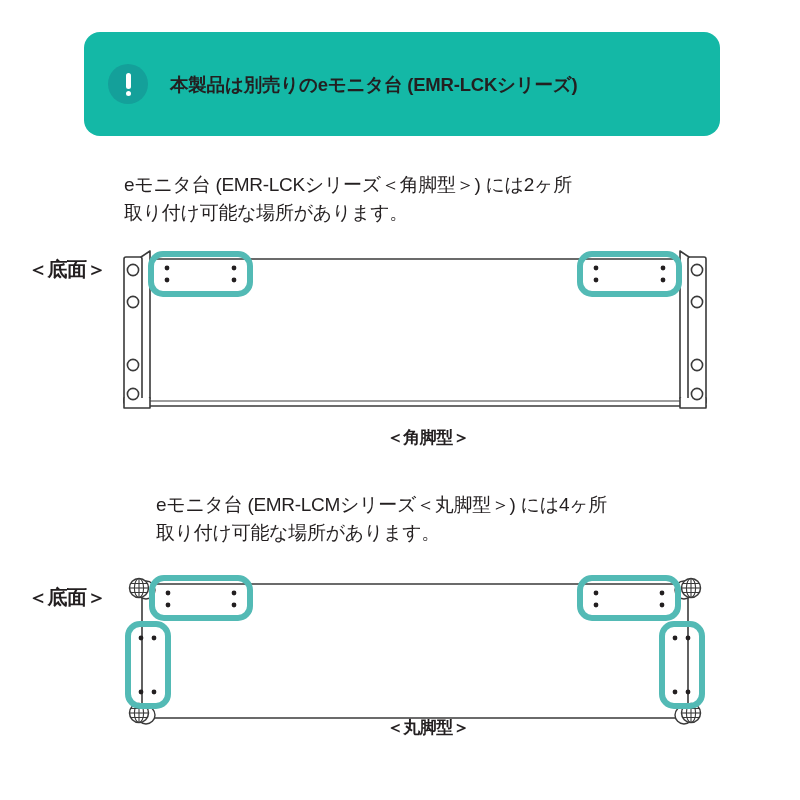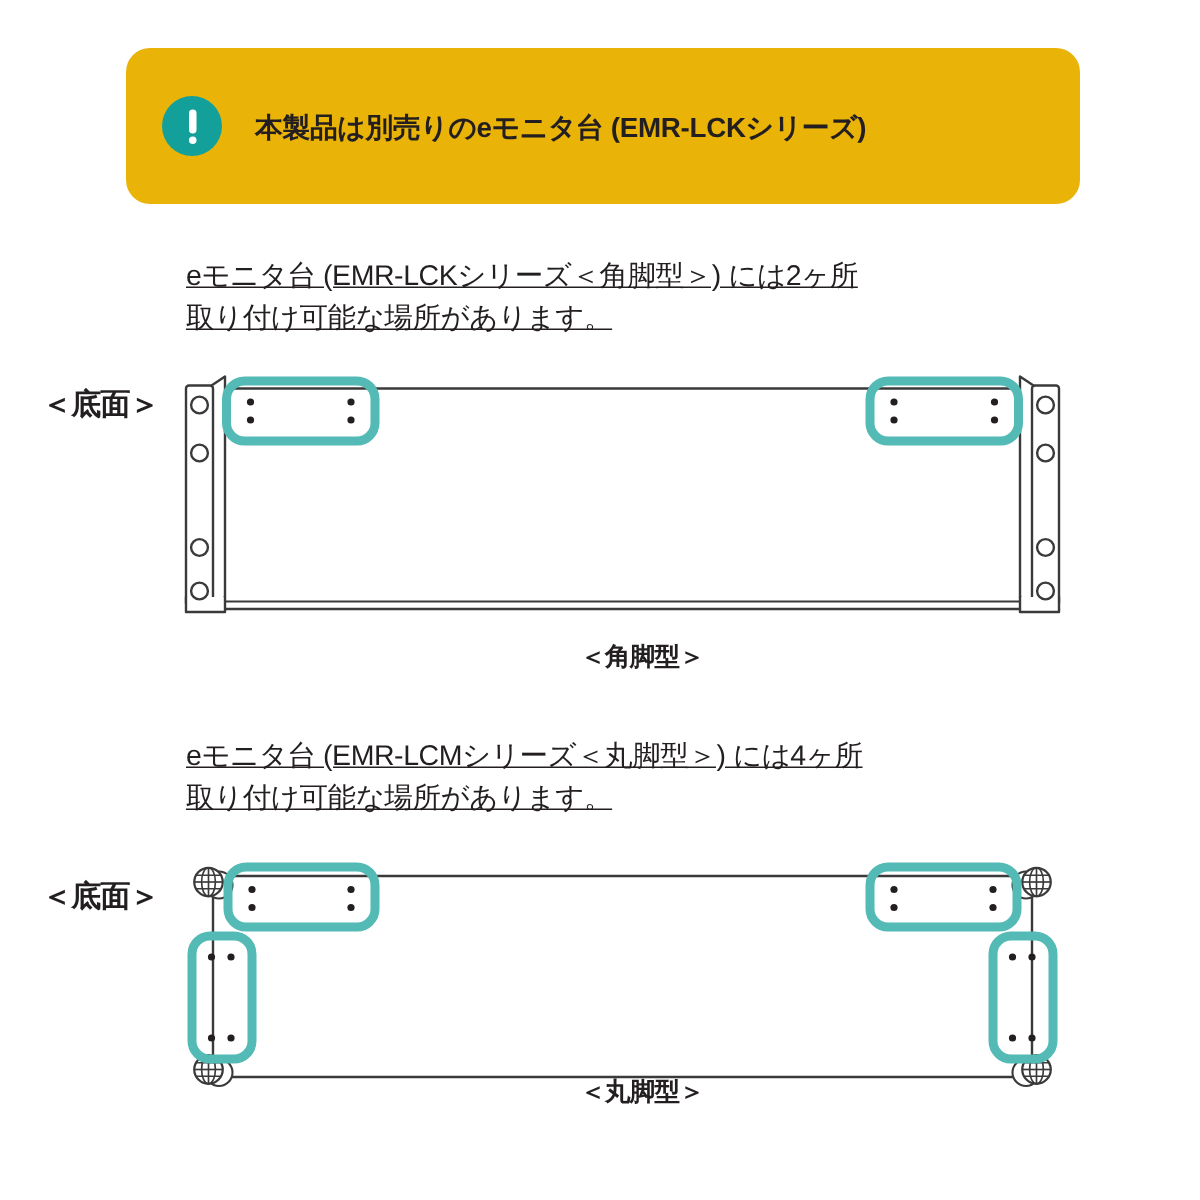--- a/index.html
+++ b/index.html
@@ -16,21 +16,21 @@
     position: relative;
   }
 
   
   .notice {
     position: absolute;
     left: 84px;
     top: 32px;
     width: 636px;
     height: 104px;
-    background: #eab308;
+    background: #14b8a6;
     border-radius: 16px;
     box-sizing: border-box;
     display: flex;
     align-items: center;
     padding: 0 22px 0 24px;
   }
   .notice-icon {
     width: 40px;
     height: 40px;
     border-radius: 50%;
@@ -72,23 +72,23 @@
   .para {
     position: absolute;
     left: 124px;
     width: 600px;
     font-size: 19px;
     line-height: 28px;
     font-weight: 400;
     letter-spacing: -0.3px;
     color: #231f20;
   }
-  .para .ln { display: block; white-space: nowrap; text-decoration: underline; }
+  .para .ln { display: block; white-space: nowrap; }
   .para-1 { top: 171px; }
-  .para-2 { top: 491px; }
+  .para-2 { top: 491px; margin-left: 32px; }
 
   
   .side-label {
     position: absolute;
     font-size: 20px;
     font-weight: 700;
     letter-spacing: -0.5px;
     color: #231f20;
     white-space: nowrap;
   }

